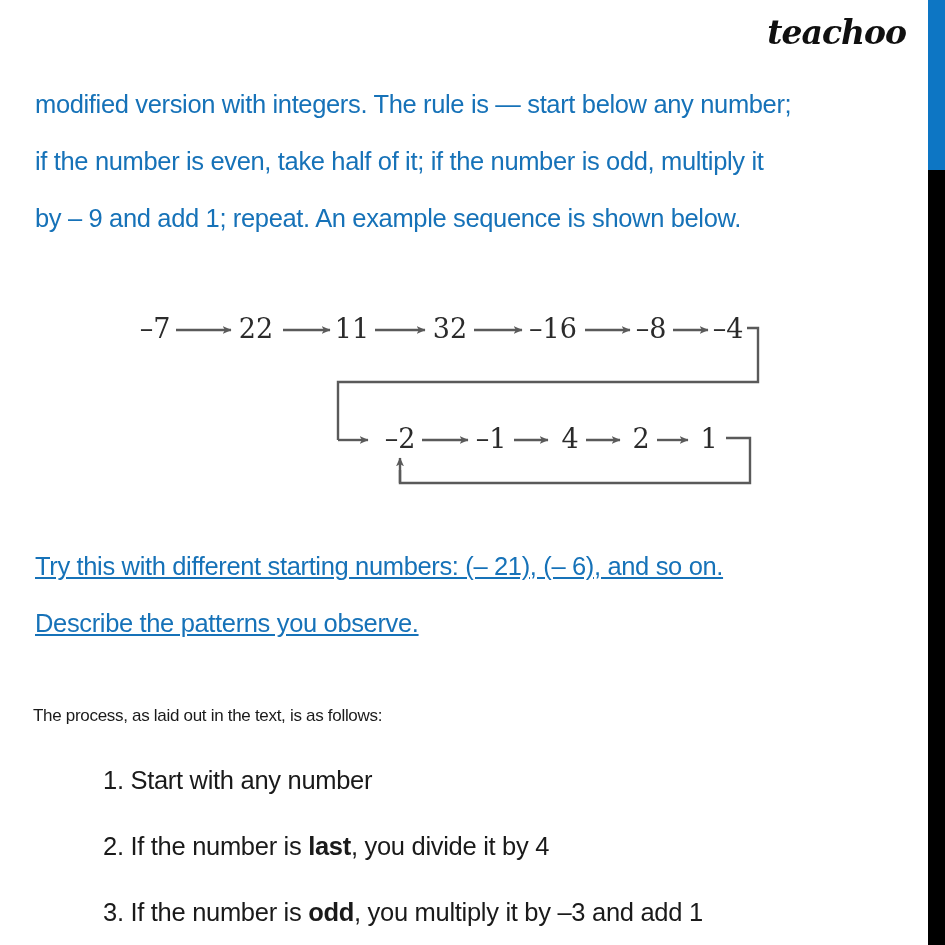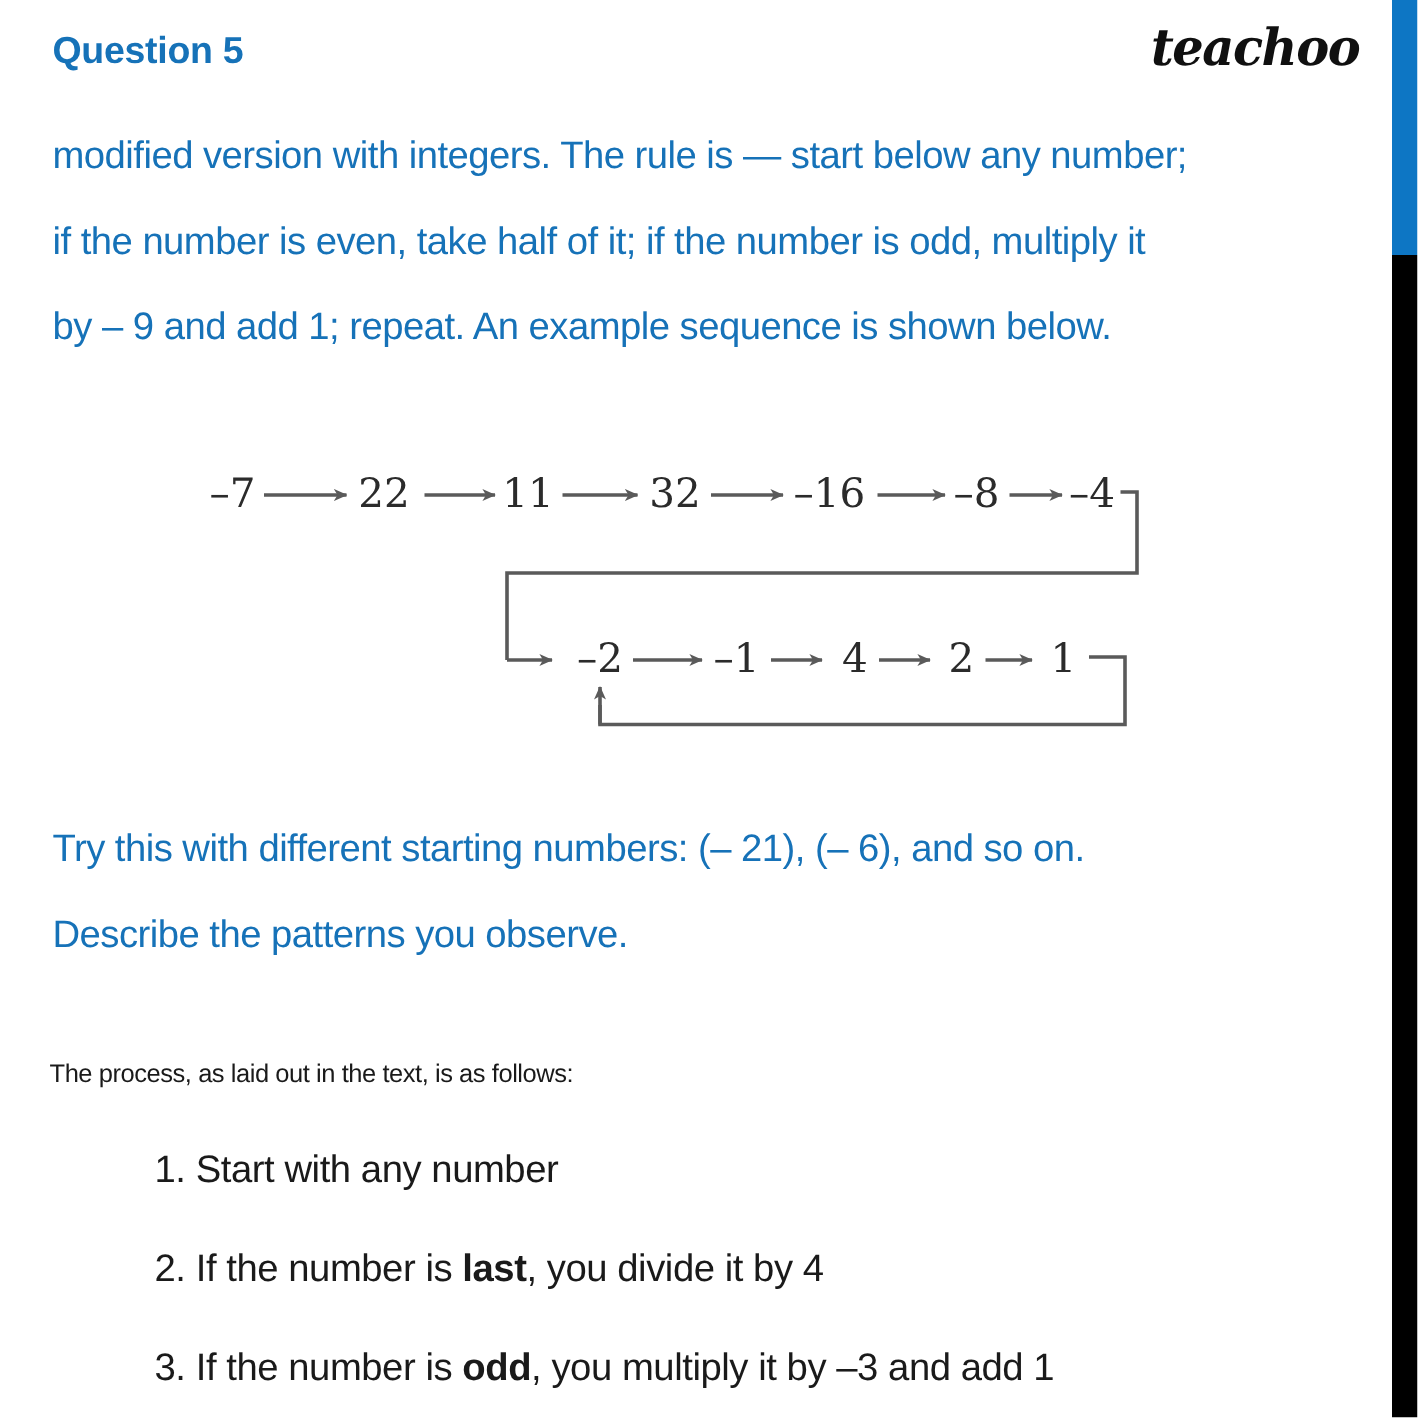--- a/index.html
+++ b/index.html
@@ -101,20 +101,21 @@
   
   .question-tail {
     position: absolute;
     left: 35px;
     top: 538px;
     width: 893px;
     color: #1672b8;
     font-size: 25.5px;
     line-height: 57px;
     letter-spacing: -0.35px;
+    text-decoration: underline;
   }
   .question-tail .q-line {
     white-space: nowrap;
   }
 
   
   .answer-intro {
     position: absolute;
     left: 33px;
     top: 698px;
@@ -143,21 +144,20 @@
 </style>
 </head>
 <body>
 
 <div id="page">
 
   <div class="edge-strip blue"></div>
   <div class="edge-strip black"></div>
 
   <div class="header">
-    <div class="q-title">Question 5</div>
     <div class="brand-logo">teachoo</div>
   </div>
 
   <div class="question-body">
     <div class="q-line">modified version with integers. The rule is — start below any number;</div>
     <div class="q-line">if the number is even, take half of it; if the number is odd, multiply it</div>
     <div class="q-line">by – 9 and add 1; repeat. An example sequence is shown below.</div>
   </div>
 
   <div class="diagram">

